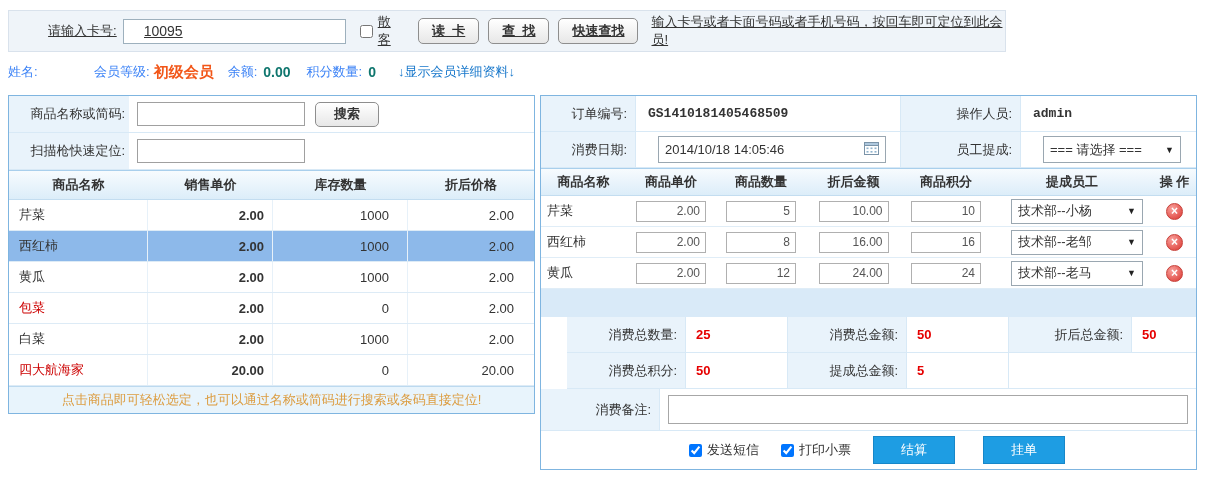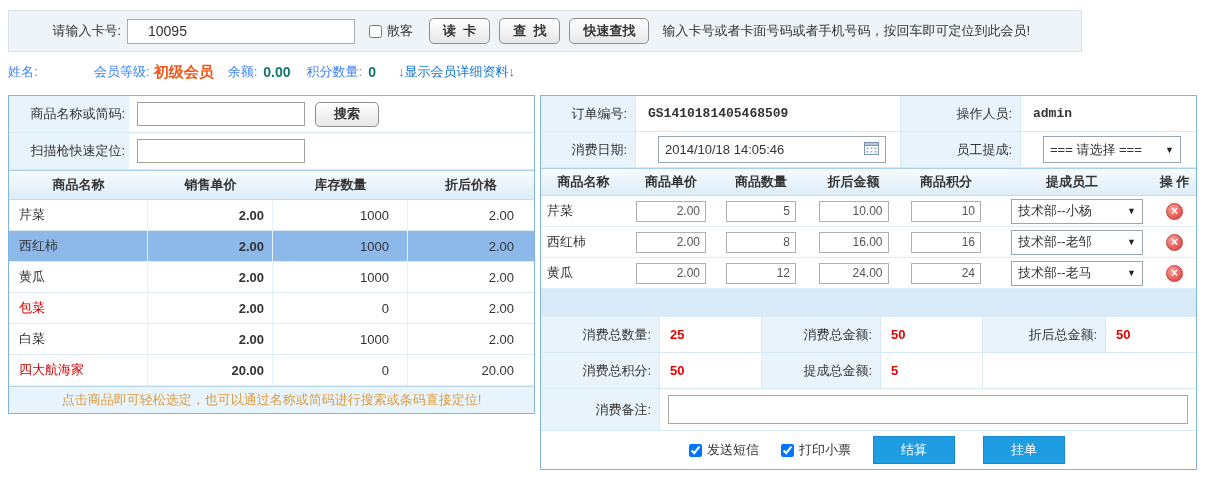--- a/index.html
+++ b/index.html
@@ -1,22 +1,22 @@
 <!DOCTYPE html>
 <html><head>
 <meta charset="utf-8">
 <style>
   * { margin:0; padding:0; box-sizing:border-box; }
   html,body { width:1207px; height:478px; background:#fff; overflow:hidden;
     font-family:"Liberation Sans","DejaVu Sans",sans-serif; font-size:13px; color:#333; }
   .abs { position:absolute; }
 
   
-  .topbar { left:8px; top:10px; width:1074px; height:42px; background:#eff4f9;
-    border:1px solid #d9e2ec; display:flex; align-items:center; }
+  .topbar { left:8px; top:10px; width:998px; height:42px; background:#eff4f9;
+    border:1px solid #d9e2ec; display:flex; align-items:center;text-decoration:underline; }
   .topbar-label { width:118px; text-align:right; padding-right:6px; }
   .card-input { width:228px; height:25px; border:1px solid #9db0bd; background:#fff;
     padding:0 20px; font-size:14px; color:#333; margin-right:14px; }
   .walkin { display:flex; align-items:center; gap:5px; margin-right:16px; }
   .btn-gray { height:26px; padding:0 13px; border:1px solid #8e8e8e; border-radius:5px;
     background:linear-gradient(#ffffff,#e7e7e7); font-weight:bold; font-size:13px;
     color:#333; cursor:pointer; margin-right:9px; white-space:pre; }
   .topbar-hint { margin-left:4px; color:#333; }
 
   
@@ -80,21 +80,21 @@
   .mini-input { width:70px; height:21px; border:1px solid #b0b0b0; text-align:right;
     padding:0 5px; color:#555; font-size:12px; background:#fff; }
   .row-sel { width:132px; height:25px; }
   .del { width:17px; height:17px; border-radius:50%; border:1px solid #c63f38;
     background:radial-gradient(circle at 35% 30%, #f9a19c, #e2504a 75%);
     color:#fff; font-weight:bold; font-size:12px; line-height:15px; text-align:center;
     cursor:pointer; }
 
   .spacer { height:28px; background:#d9eaf8; }
 
-  .sum-grid { display:grid; grid-template-columns:119px 102px 119px 102px 123px 1fr; }
+  .sum-grid { display:grid; grid-template-columns:119px 102px 119px 102px 123px 1fr;margin-left:26px; }
   .sum-grid > div { height:36px; display:flex; align-items:center; border-bottom:1px solid #d8e9f6; }
   .s-label { background:#e9f3fb; justify-content:flex-end; padding-right:8px;
     border-right:1px solid #d8e9f6; }
   .s-value { padding-left:10px; color:#e60000; font-weight:bold; border-right:1px solid #d8e9f6; }
   .s-empty { border-right:none; }
 
   .remark-row { display:flex; height:42px; border-bottom:1px solid #d8e9f6; }
   .remark-label { width:119px; background:#e9f3fb; display:flex; align-items:center;
     justify-content:flex-end; padding-right:8px; border-right:1px solid #d8e9f6; }
   .remark-input { margin:6px 8px; flex:1; border:1px solid #a7a7a7; height:29px; padding:0 5px; }

